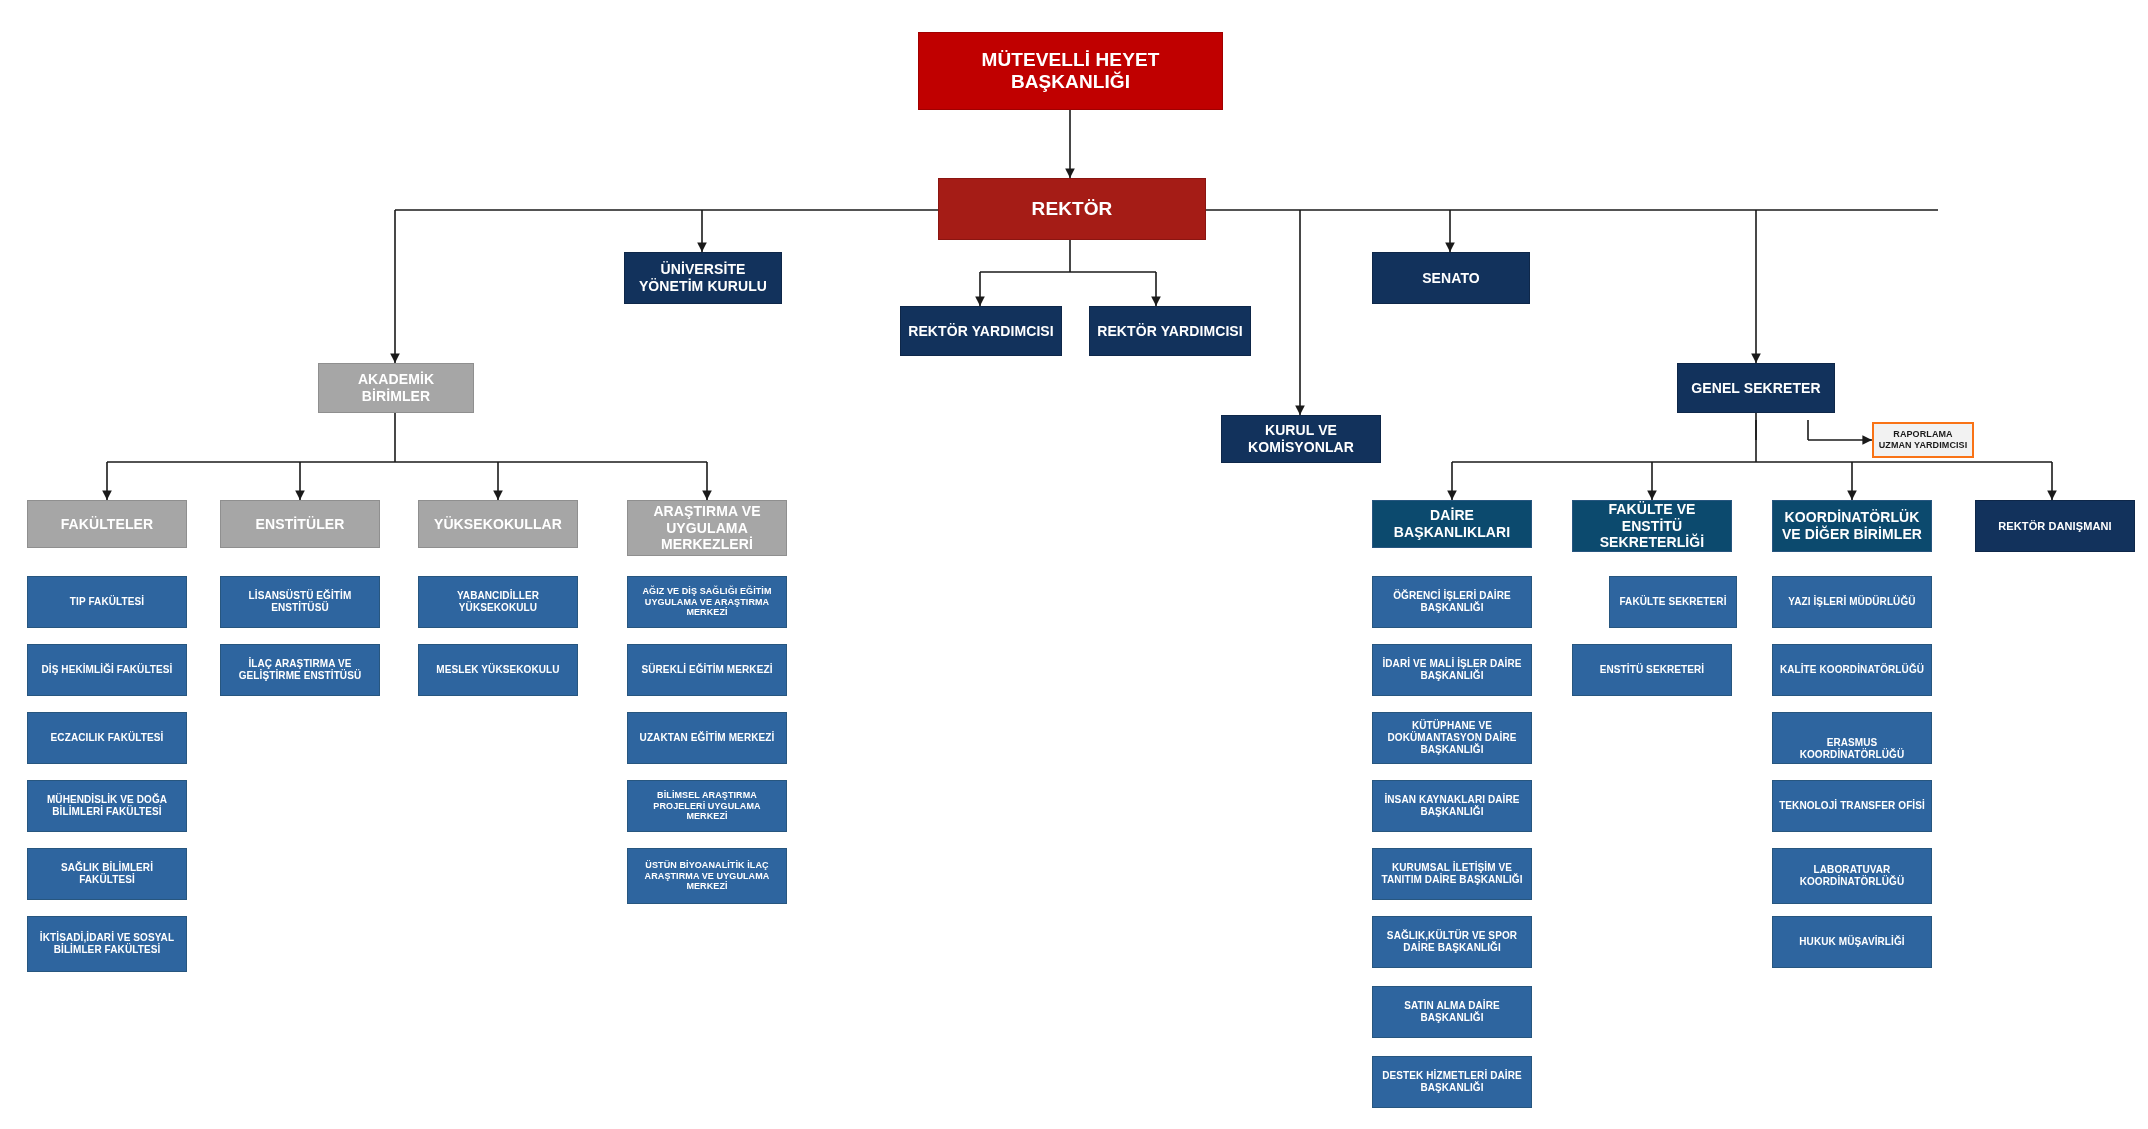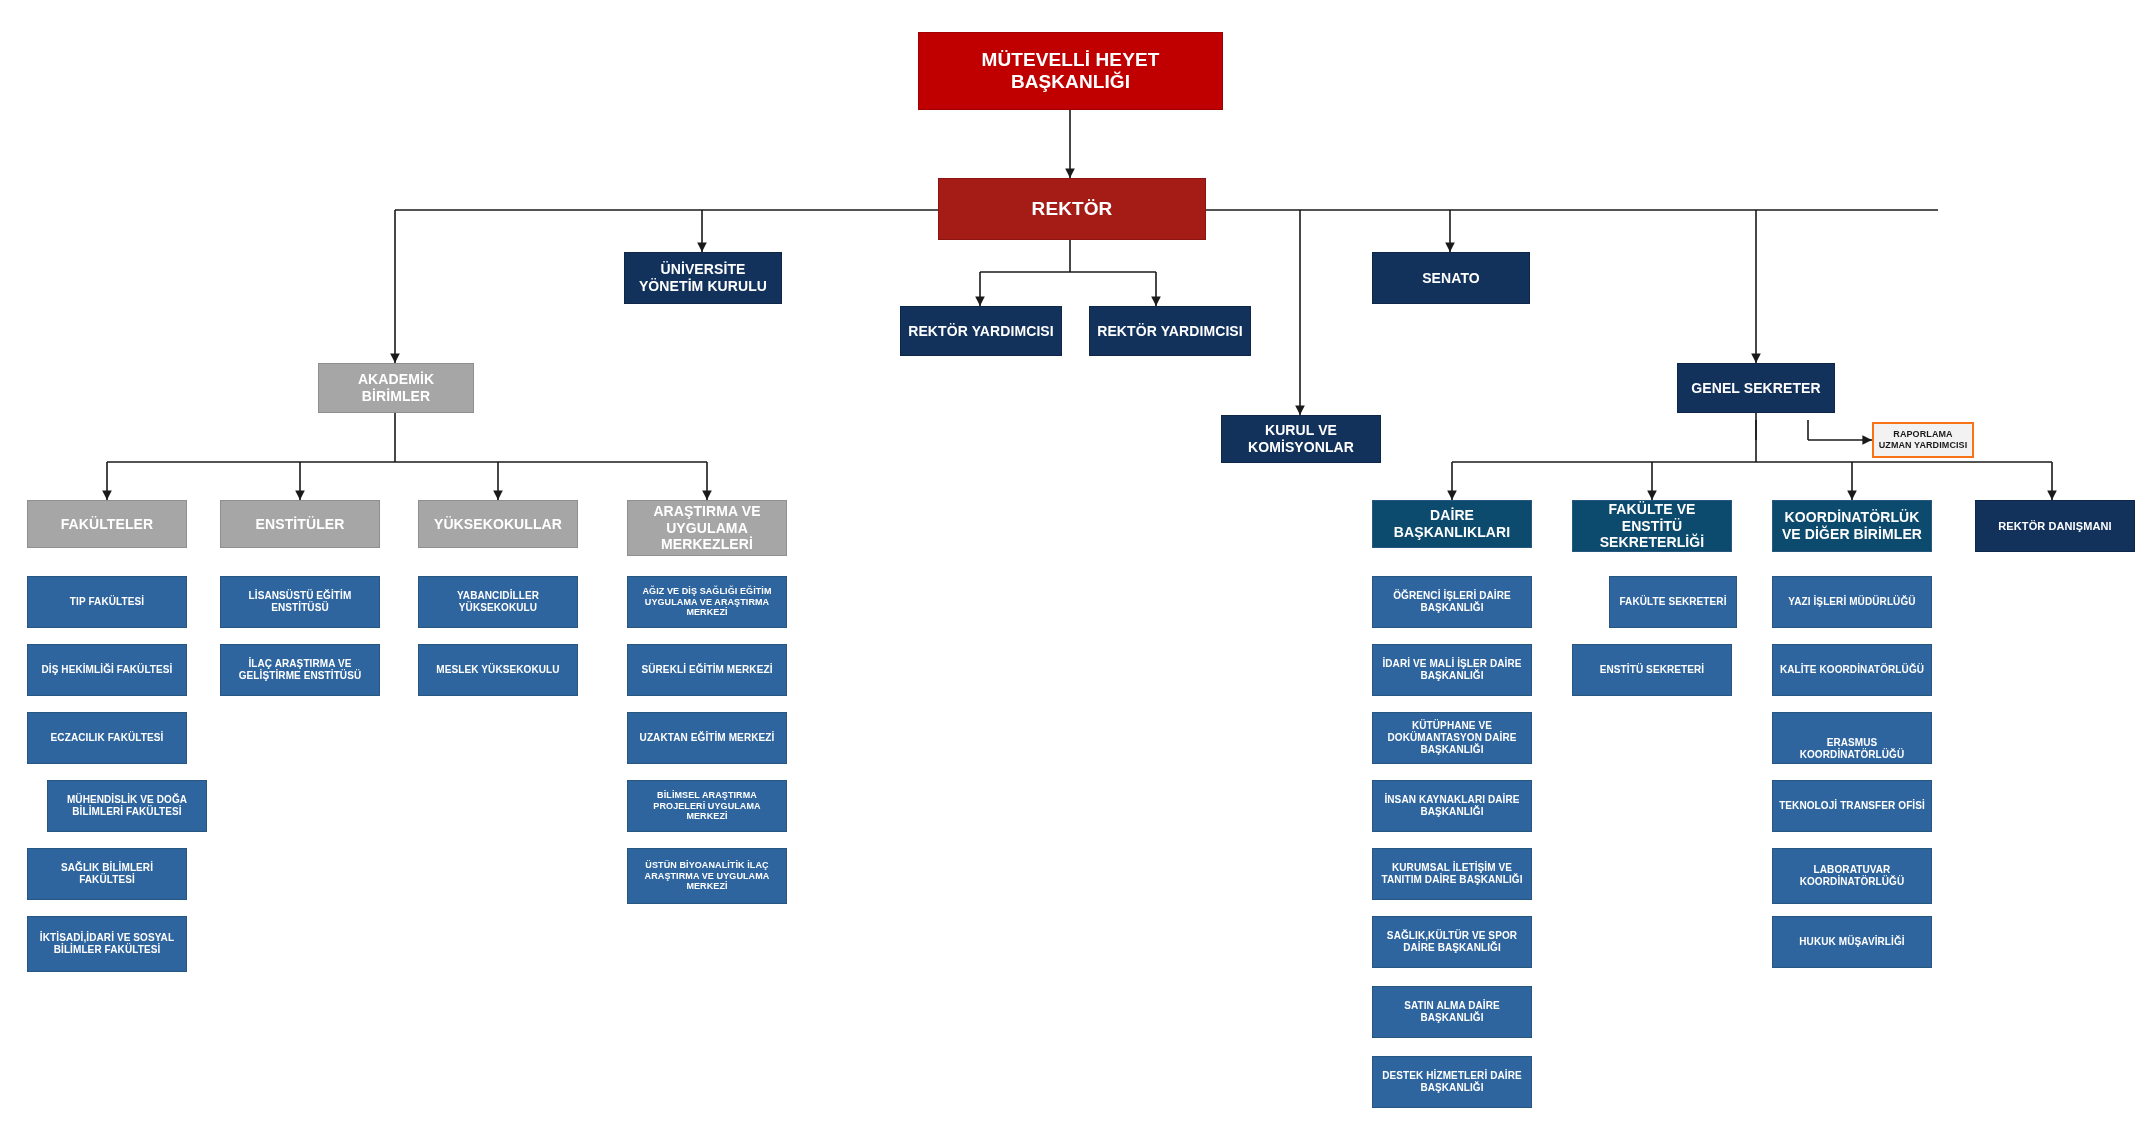--- a/index.html
+++ b/index.html
@@ -176,21 +176,21 @@
   </div>
   <div class="node n-blue s-xs" style="left:27px; top:576px; width:160px; height:52px;">
     <span>TIP FAKÜLTESİ</span>
     </div>
   <div class="node n-blue s-xs" style="left:27px; top:644px; width:160px; height:52px;">
     <span>DİŞ HEKİMLİĞİ FAKÜLTESİ</span>
     </div>
   <div class="node n-blue s-xs" style="left:27px; top:712px; width:160px; height:52px;">
     <span>ECZACILIK FAKÜLTESİ</span>
     </div>
-  <div class="node n-blue s-xs" style="left:27px; top:780px; width:160px; height:52px;margin-left:20px;">
+  <div class="node n-blue s-xs" style="left:27px; top:780px; width:160px; height:52px;">
     <span>MÜHENDİSLİK VE DOĞA BİLİMLERİ FAKÜLTESİ</span>
     </div>
   <div class="node n-blue s-xs" style="left:27px; top:848px; width:160px; height:52px;">
     <span>SAĞLIK BİLİMLERİ FAKÜLTESİ</span>
     </div>
   <div class="node n-blue s-xs" style="left:27px; top:916px; width:160px; height:56px;">
     <span>İKTİSADİ,İDARİ VE SOSYAL BİLİMLER FAKÜLTESİ</span>
     </div>
 
   <div class="node n-gray s-md" style="left:220px; top:500px; width:160px; height:48px;">

